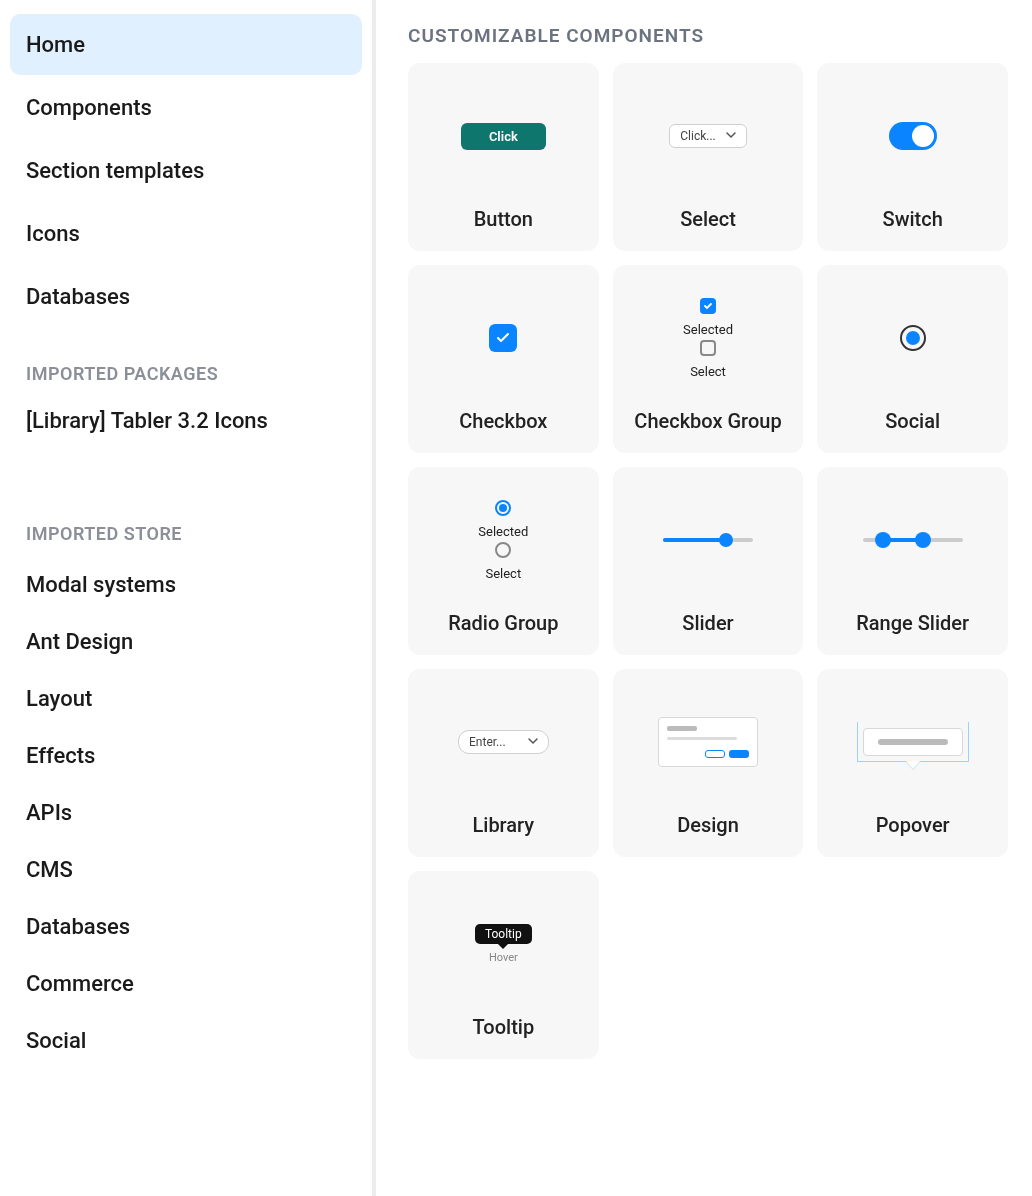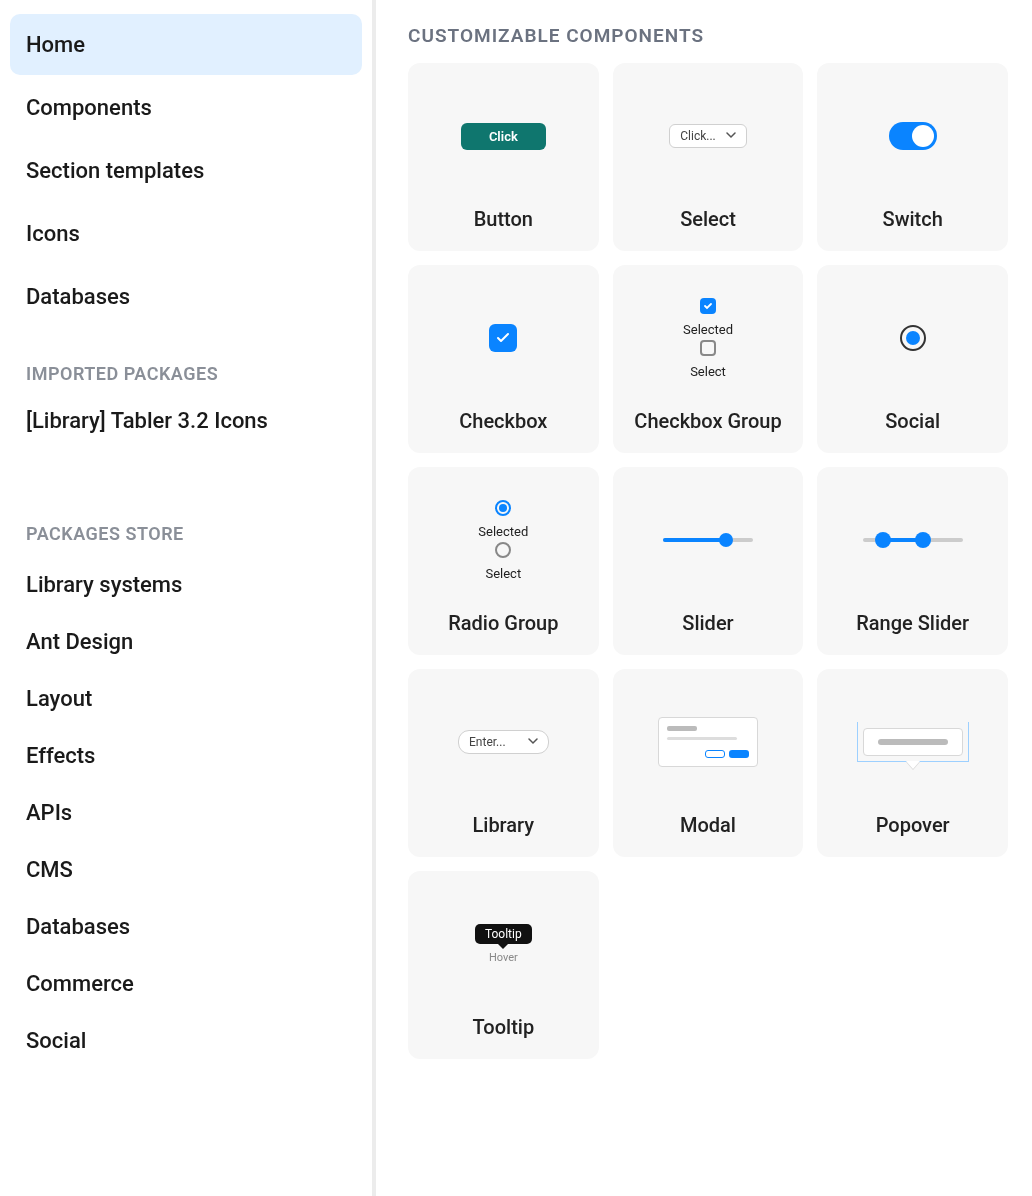--- a/index.html
+++ b/index.html
@@ -203,22 +203,22 @@
   </div>
   <div class="sidebar-item">
     <span>Databases</span>
   </div>
 
   <div class="section-label">IMPORTED PACKAGES</div>
   <div class="package-item">
     <span>[Library] Tabler 3.2 Icons</span>
   </div>
 
-  <div class="section-label store-gap">PACKAGES STORE</div>
-  <div class="store-item"><span>Library systems</span></div>
+  <div class="section-label store-gap">IMPORTED STORE</div>
+  <div class="store-item"><span>Modal systems</span></div>
   <div class="store-item"><span>Ant Design</span></div>
   <div class="store-item"><span>Layout</span></div>
   <div class="store-item"><span>Effects</span></div>
   <div class="store-item"><span>APIs</span></div>
   <div class="store-item"><span>CMS</span></div>
   <div class="store-item"><span>Databases</span></div>
   <div class="store-item"><span>Commerce</span></div>
   <div class="store-item"><span>Social</span></div>
 </aside>
 
@@ -346,21 +346,21 @@
       <div class="card-preview">
         <div class="pv-modal">
           <div class="line1"></div>
             <div class="line2"></div>
           <div class="btns">
               <div class="btn ghost"></div>
               <div class="btn fill"></div>
             </div>
         </div>
       </div>
-      <div class="card-label">Modal</div>
+      <div class="card-label">Design</div>
     </div>
 
 
     <div class="card">
       <div class="card-preview">
         <div class="pv-popover">
           <div class="guides"></div>
           <div class="box">
               <div class="bar"></div>
             </div>

